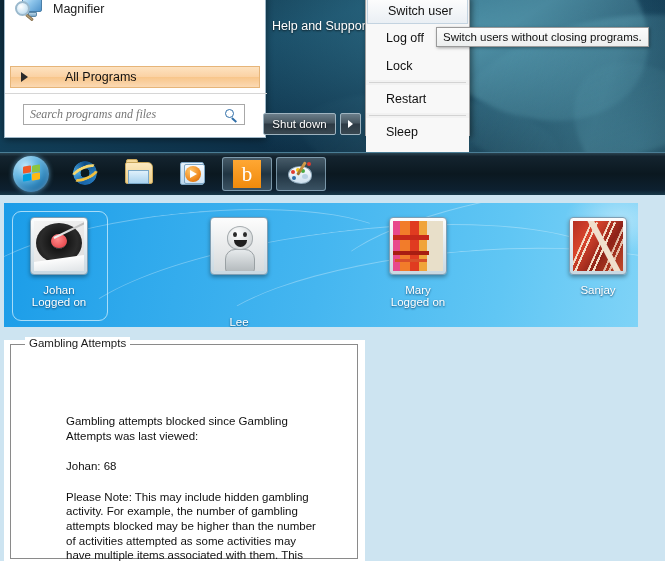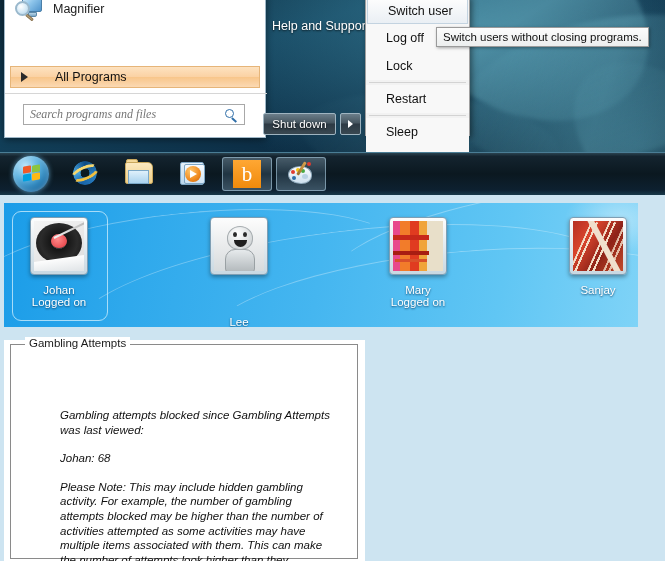--- a/index.html
+++ b/index.html
@@ -73,21 +73,21 @@
     border: 1px solid #e6b579;
     display: flex; align-items: center; gap: 10px; padding-left: 6px;
   }
   .triangle-right {
     width: 0; height: 0;
     border-left: 7px solid #2a2a2a;
     border-top: 5px solid transparent;
     border-bottom: 5px solid transparent;
     margin-left: 4px;
   }
-  #all-programs .ap-label { font-size: 12.5px; color: #101010; margin-left: 17px; }
+  #all-programs .ap-label { font-size: 12.5px; color: #101010; margin-left: 27px; }
 
   #startmenu-divider {
     position: absolute; left: 0px; top: 99px; width: 262px; height: 1px; background: #d6d6d6;
   }
   #search-wrap {
     position: absolute; left: 18px; top: 110px; width: 222px; height: 21px;
     border: 1px solid #a8a8a8; background: #fff;
     display: flex; align-items: center;
   }
   #search-input {
@@ -374,21 +374,21 @@
   }
   #group-legend {
     position: absolute; left: 14px; top: -8px;
     background: #ffffff; padding: 0 4px;
     font-size: 11.5px; color: #1b1b1b;
   }
   #report-body {
     position: absolute; left: 46px; top: 58px; width: 290px;
     font-size: 11.5px; color: #101010; line-height: 14.6px;
   }
-  #report-body p { margin: 10px; font-style: italic; }
+  #report-body p { margin: 16px; }
   #report-intro { margin-bottom: 14px !important; }
   .counts-line { }
   #report-note { margin-top: 14px !important; }
 </style>
 </head>
 <body>
 
 <div id="root">
 
   <div id="desktop-area">

